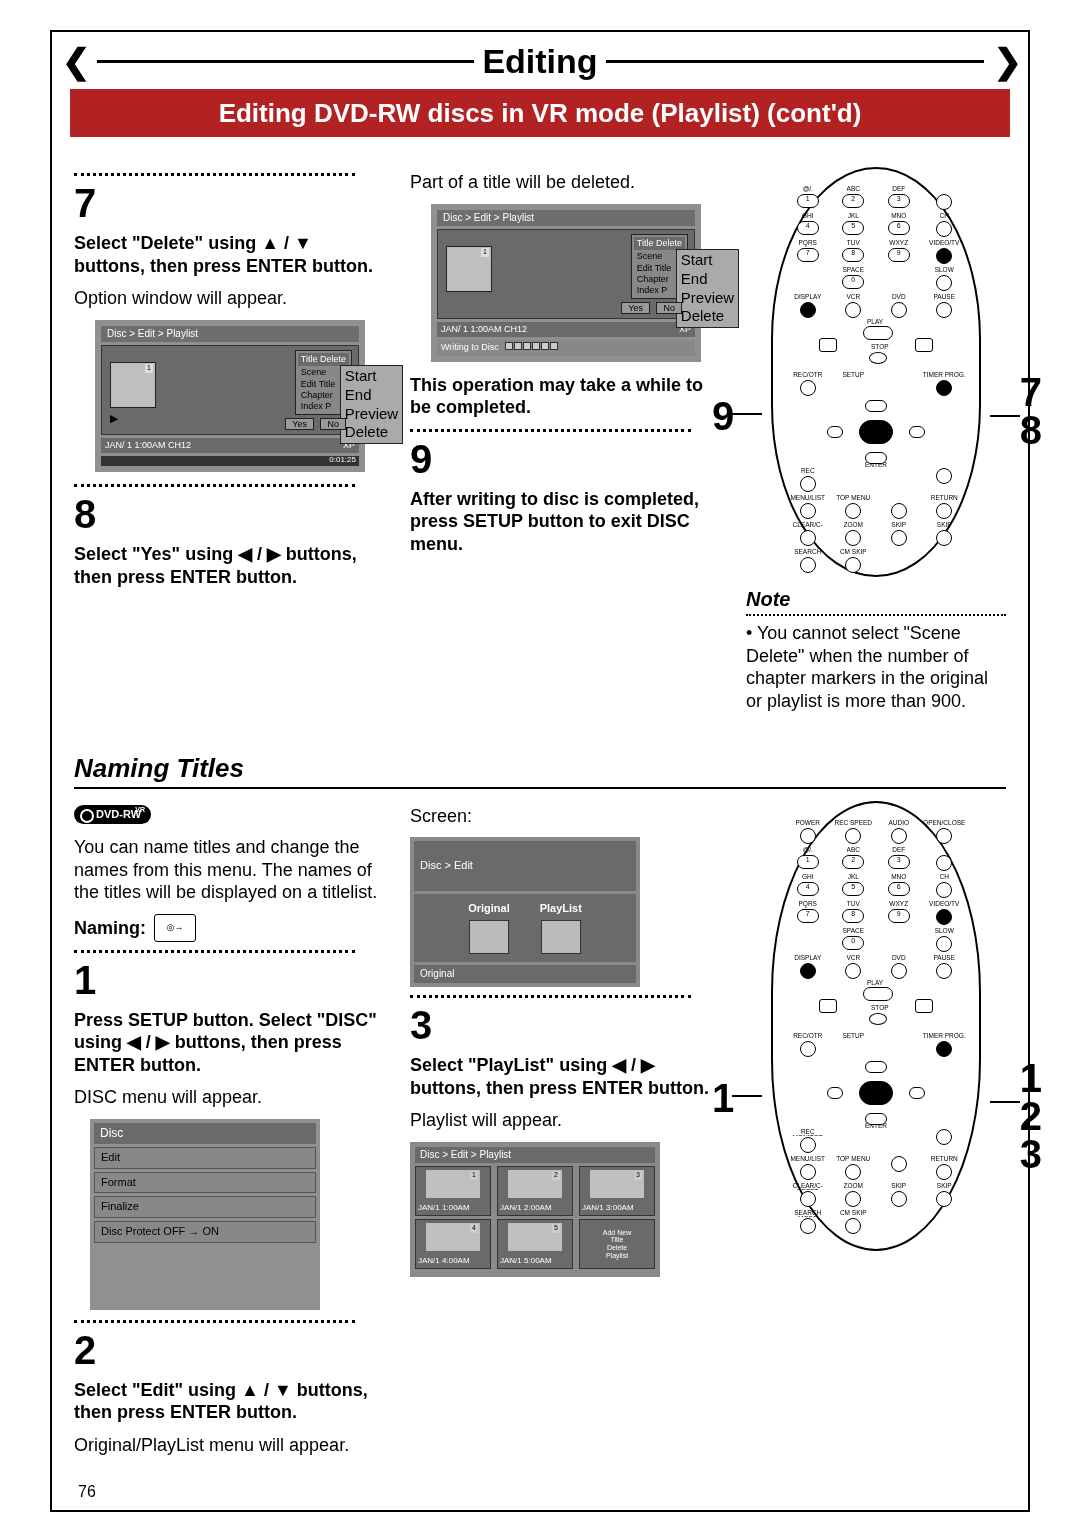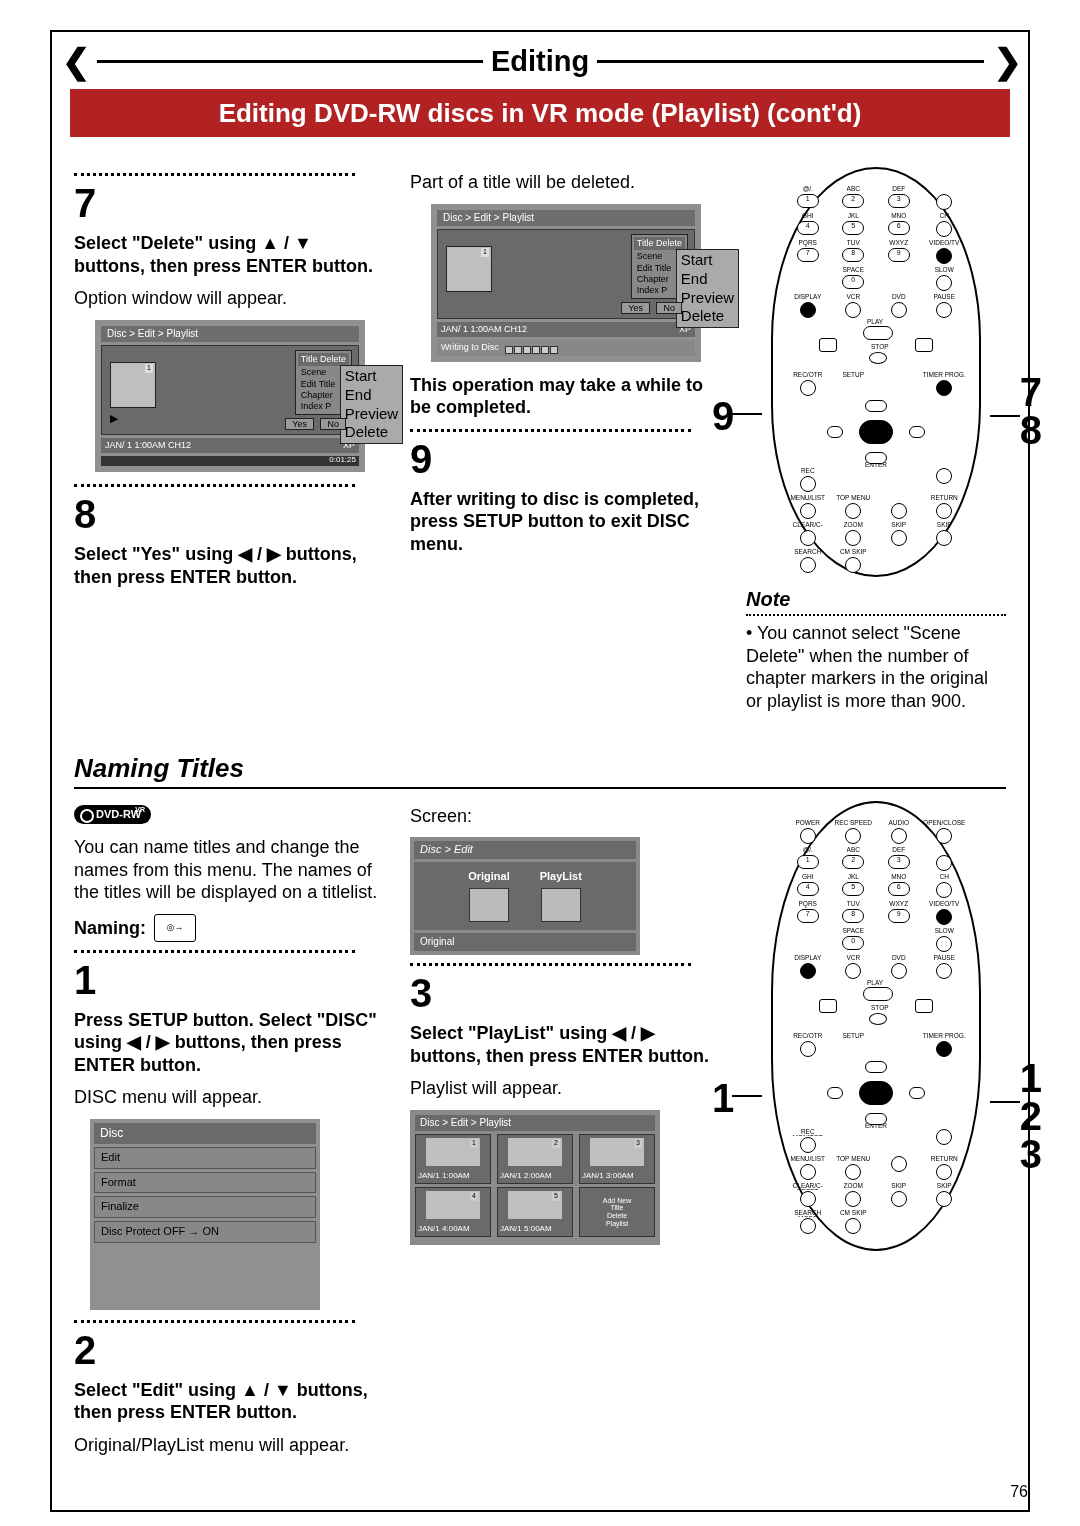--- a/index.html
+++ b/index.html
@@ -12,21 +12,21 @@
     line-height: 1.25;
     color: #000;
   }
   .page-wrap { border: 2px solid #000; padding: 0; }
   .title-row {
     display: flex; align-items: center; justify-content: center;
     margin: 8px 0 6px 0;
   }
   .title-row .chev { font-size: 34px; font-weight: bold; padding: 0 10px; letter-spacing: -4px;}
   .title-row .line { flex: 1; height: 3px; background: #000; }
-  .title-text { font-size: 29px; font-weight: bold; padding: 0 8px; text-align: right; }
+  .title-text { font-size: 34px; font-weight: bold; padding: 0 8px; text-align: right; }
   .redbar {
     background: #b22222;
     color: #fff;
     font-size: 26px;
     font-weight: bold;
     text-align: center;
     padding: 8px 10px;
     margin: 0 18px 30px 18px;
   }
   .cols {
@@ -77,21 +77,21 @@
   .screen-box .statusbar{
     background:#6a6a6a; color:#fff; font-size:9px; padding:2px 4px; margin-top:3px;
     display:flex; justify-content:space-between;
   }
   .screen-box .timebar{
     background:#333; height:10px; margin-top:3px; position:relative;
   }
   .screen-box .timebar .t{ position:absolute; right:3px; top:-1px; color:#fff; font-size:8px;}
   .screen-box .writing{
     background:#888; color:#fff; font-size:9px; padding:2px 4px; margin-top:3px;
-    display:flex; align-items:flex-end; gap:6px;
+    display:flex; align-items:flex-start; gap:6px;
   }
   .prog{ display:flex; gap:1px;}
   .prog i{ width:8px; height:8px; background:#ccc; display:block; border:1px solid #333;}
 
   .section-h2 { font-size: 26px; font-weight: 900; margin: 20px 0 2px 0; font-style: italic;}
   .hr-solid { border:none; border-top:2px solid #000; margin: 2px 0 12px 0;}
   .dvdrw-badge{
     display:inline-block; background:#000; color:#fff; font-size:11px; font-weight:bold;
     padding:3px 10px 3px 22px; border-radius: 12px; position:relative; margin:4px 0 8px 0;
   }
@@ -154,21 +154,21 @@
   }
   .marker-line{
     position:absolute; height:2px; background:#000;
   }
   .note-head{ font-style:italic; font-weight:900; font-size:20px;}
   .note-dots{ border:none; border-top:2.5px dotted #000; margin:2px 0 6px 0;}
 
   .orig-play-box{
     background:#8a8a8a; width:230px; margin:8px 0; padding:4px; font-size:11px;
   }
-  .orig-play-box .ohdr{ background:#6a6a6a; color:#fff; padding:2px 6px; font-size:11px;font-style:italic;}
+  .orig-play-box .ohdr{ background:#6a6a6a; color:#fff; padding:18px 6px; font-size:11px;}
   .orig-play-box .obody{
     background:#6a6a6a; padding:8px; margin-top:3px;
     display:flex; gap:30px; justify-content:center;
   }
   .orig-play-box .opt{
     text-align:center; color:#fff; font-weight:bold;
   }
   .orig-play-box .opt .cube{
     width:40px; height:34px; background:#bbb; margin:4px auto 0;
     border:1px solid #333;
@@ -183,21 +183,21 @@
   .pg-cell{
     flex:1; background:#6a6a6a; border:1px solid #333; height:50px; position:relative; color:#fff;
     display:flex; align-items:flex-end; padding:2px;
   }
   .pg-cell .pgthumb{
     position:absolute; top:3px; left:10px; right:10px; height:28px; background:#bfbfbf;
   }
   .pg-cell .pgn{ position:absolute; top:4px; right:12px; background:#ccc; color:#000; font-size:7px; padding:0 2px;}
   .pg-cell.menu{ flex-direction:column; align-items:center; justify-content:center; font-size:7px; line-height:1.1;}
 
-  .pagenum{ font-size:16px; padding: 6px 0 8px 26px; text-align: right;}
+  .pagenum{ font-size:16px; padding: 6px 0 8px 26px;}
   .remote-wrap{ position:relative;}
 </style>
 </head>
 <body>
 
 <div class="page-wrap">
 
   <div class="title-row">
     <span class="chev">❮</span>
     <span class="line"></span>

